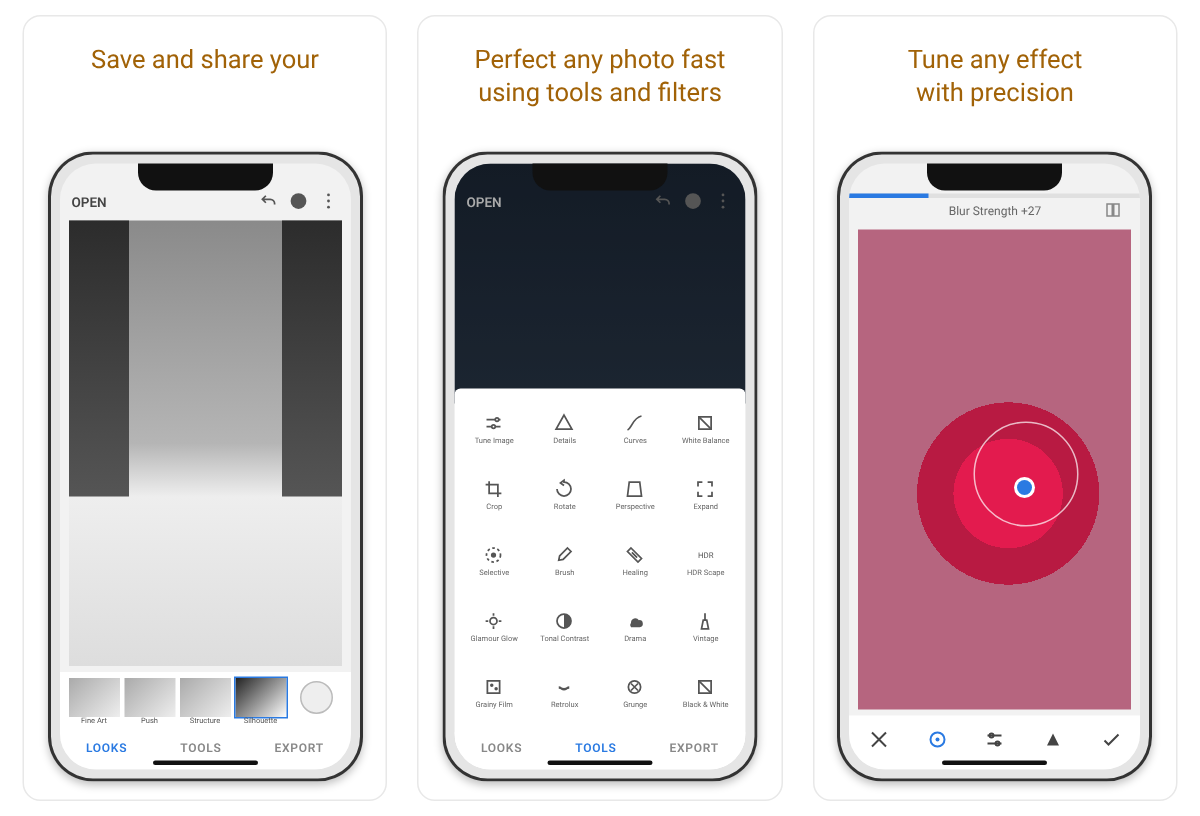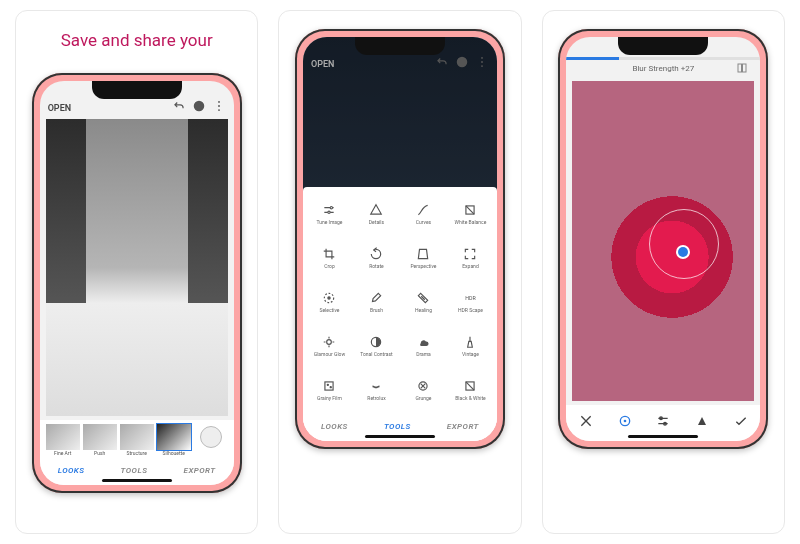--- a/index.html
+++ b/index.html
@@ -18,31 +18,31 @@
     border: 1px solid #e8e8e8;
     border-radius: 12px;
     display: flex;
     flex-direction: column;
     align-items: center;
     padding: 18px 8px 10px 8px;
     overflow: hidden;
   }
   .caption {
     font-size: 17px;
-    color: #be185d;
+    color: #a16207;
     text-align: center;
     line-height: 1.3;
-    margin-bottom: 0;
+    margin-bottom: 28px;
     min-height: 44px;
     font-weight: 400;
   }
   .phone {
     width: 210px;
     height: 420px;
-    background: #fca5a5;
+    background: #e5e5e5;
     border-radius: 30px;
     padding: 8px;
     box-shadow: inset 0 0 0 2px #333, 0 2px 6px rgba(0,0,0,.25);
     position: relative;
   }
   .phone .notch {
     position: absolute;
     top: 8px; left: 50%; transform: translateX(-50%);
     width: 90px; height: 18px;
     background: #111; border-radius: 0 0 12px 12px; z-index: 5;
@@ -83,21 +83,21 @@
   .look-thumb {
     flex:1; display:flex; flex-direction:column; align-items:center;
     font-size:5px; color:#555;
   }
   .look-thumb .th { width:100%; height:26px; background:linear-gradient(135deg,#aaa,#eee); }
   .look-thumb.sel .th { outline:1px solid #2a7ae2; }
   .look-thumb .circ { width:22px;height:22px;border-radius:50%;border:1px solid #bbb;background:#eee;margin-top:2px;}
   .bottom-tabs {
     display:flex; justify-content:space-around;
     padding:6px 0 10px 0; background:#fff;
-    font-size:8px; font-weight:600; letter-spacing:.5px;font-style:italic;
+    font-size:8px; font-weight:600; letter-spacing:.5px;
   }
   .bottom-tabs span { color:#888; }
   .bottom-tabs span.active { color:#2a7ae2; }
   .home-ind { position:absolute; bottom:3px; left:50%; transform:translateX(-50%); width:70px; height:3px; border-radius:2px; background:#111;}
   
   .dim-cover { position:absolute; inset:0 0 auto 0; height:160px;
     background:linear-gradient(180deg,#1e2a3a,#2b3a4c); }
   .dim-overlay { position:absolute; inset:0; background:rgba(0,0,0,.35); height:160px;}
   .tools-panel {
     position:absolute; left:0; right:0; bottom:0; top:150px;
@@ -197,20 +197,24 @@
         <span class="active">LOOKS</span>
         <span>TOOLS</span>
         <span>EXPORT</span>
       </div>
       <div class="home-ind"></div>
     </div>
   </div>
 </div>
 
 <div class="panel">
+  <div class="caption">
+    <span>Perfect any photo fast</span><br>
+    <span>using tools and filters</span>
+  </div>
   <div class="phone">
     <div class="notch"></div>
     <div class="screen">
       <div class="dim-cover"></div>
       <div class="dim-overlay"></div>
       <div class="topbar dim">
         <span>OPEN</span>
         <span class="spacer"></span>
         <span class="top-icon">
             <svg viewBox="0 0 24 24" fill="none" stroke="currentColor" stroke-width="2">
@@ -368,20 +372,24 @@
           <span class="active">TOOLS</span>
           <span>EXPORT</span>
         </div>
       </div>
       <div class="home-ind"></div>
     </div>
   </div>
 </div>
 
 <div class="panel">
+  <div class="caption">
+    <span>Tune any effect</span><br>
+    <span>with precision</span>
+  </div>
   <div class="phone">
     <div class="notch"></div>
     <div class="screen">
       <div style="height:20px"></div>
       <div class="progress">
           <div class="fill"></div>
         </div>
       <div class="effect-bar">
         <span>Blur Strength +27</span>
         <span class="r">

